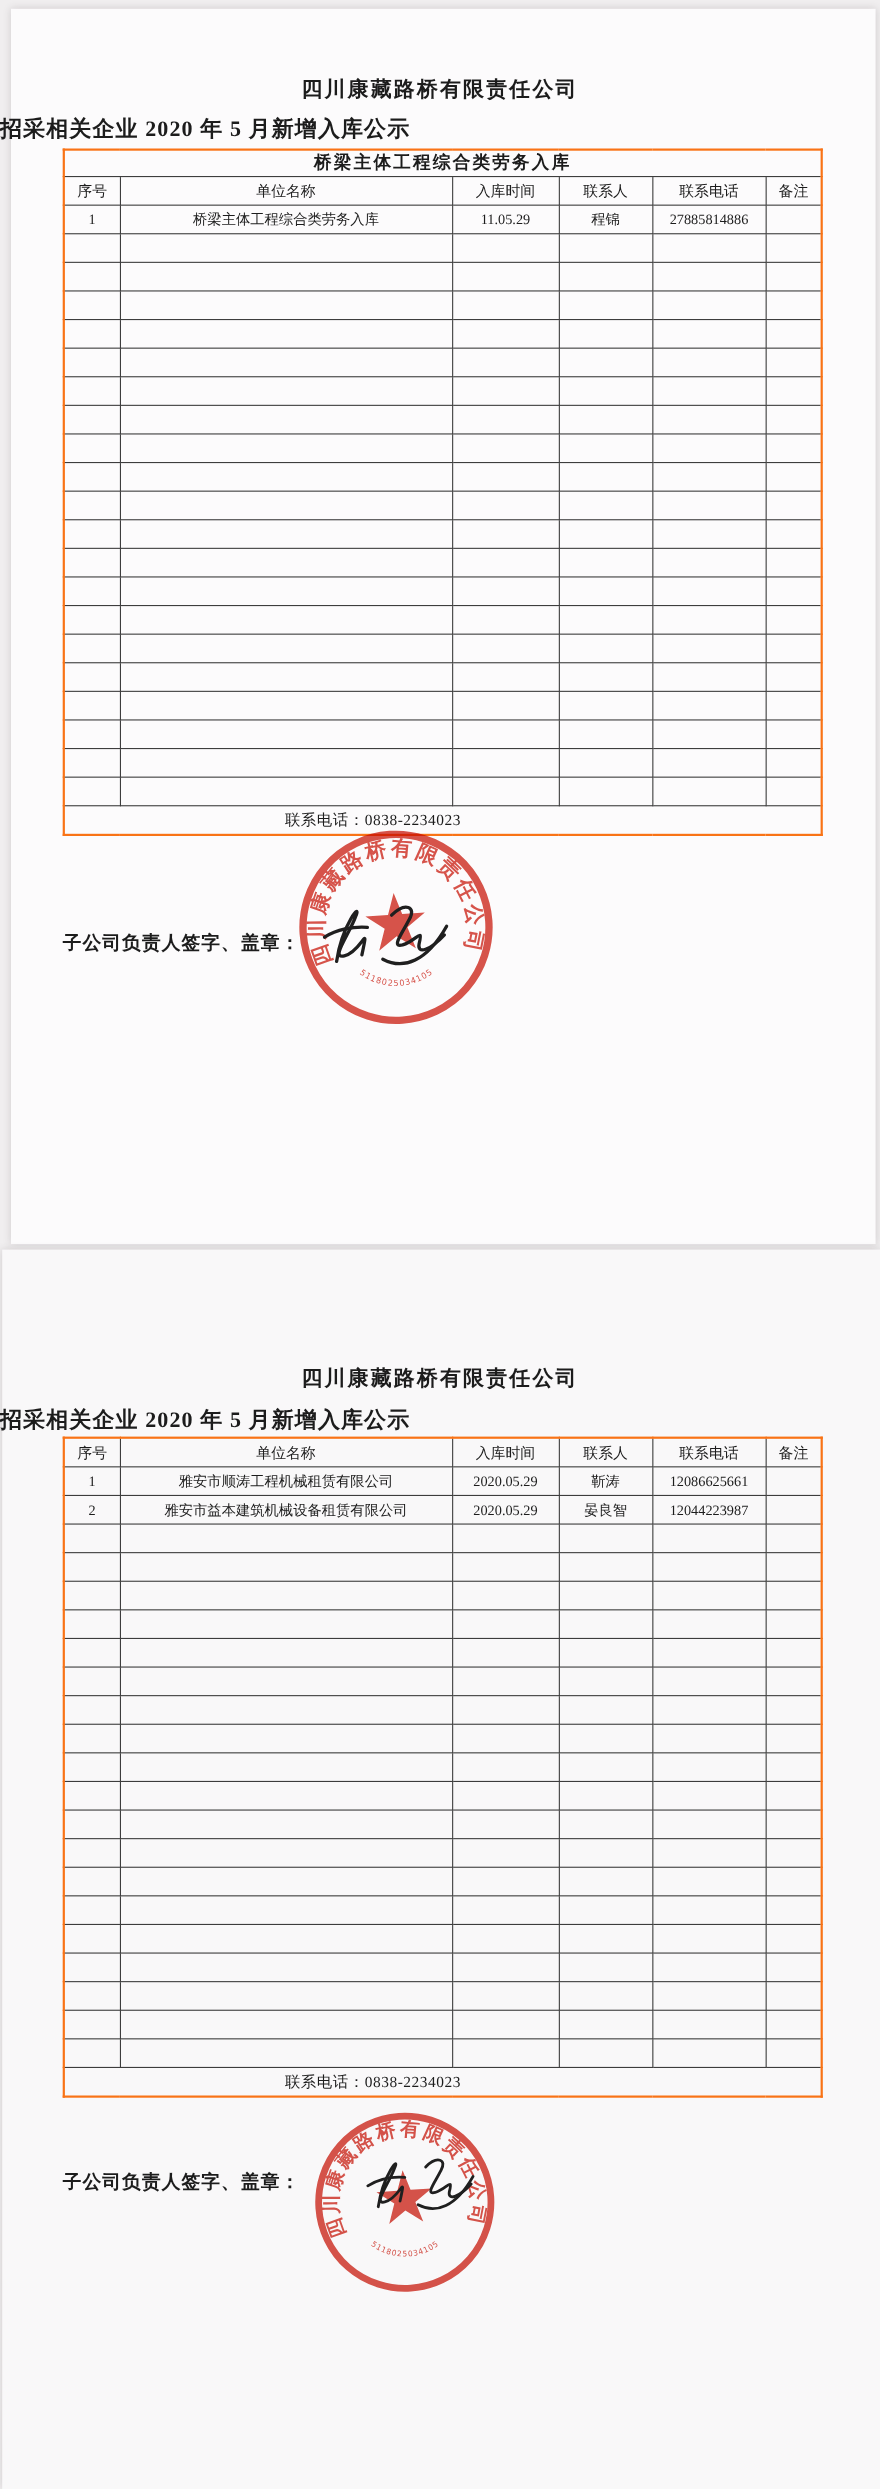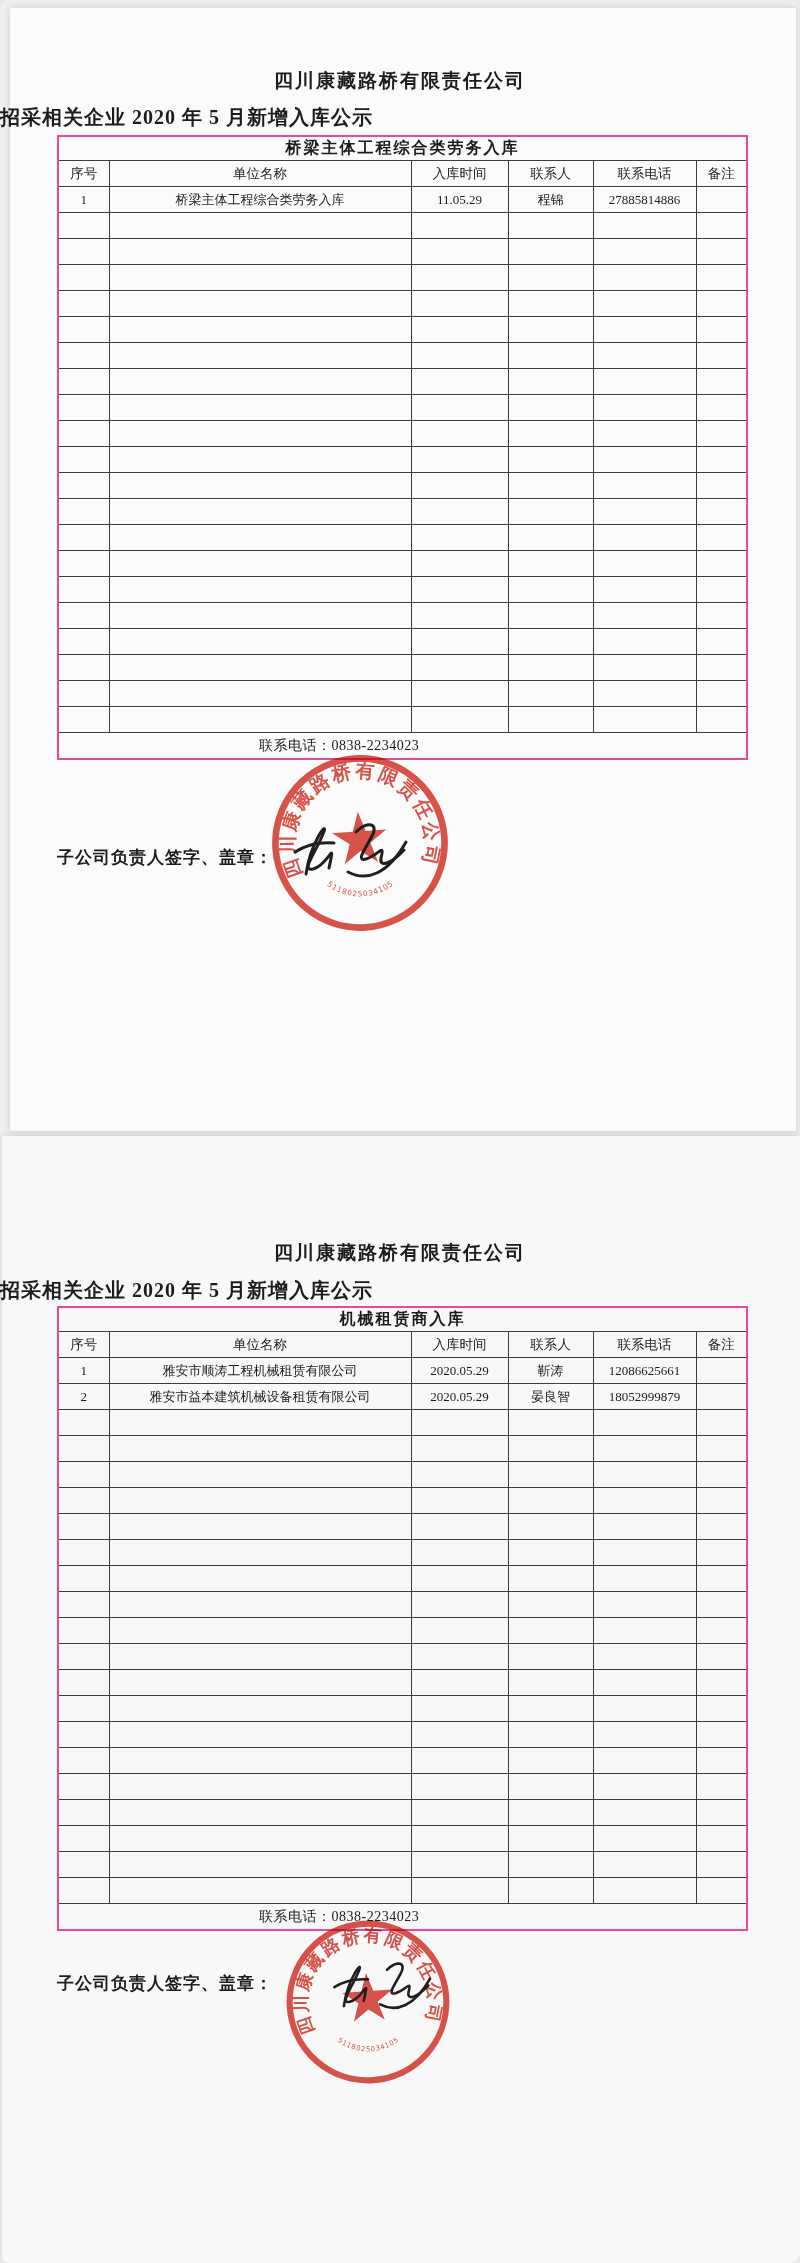--- a/index.html
+++ b/index.html
@@ -1,33 +1,33 @@
 <!DOCTYPE html>
 <html style="--seal: #d6453b;"><head>
 <meta charset="utf-8">
 <style>
   html,body{margin:0;padding:0;background:#e9e7e8;}
   .canvas{
     position:relative;width:800px;height:2263px;margin:0 auto;
     background:#f0eeef;overflow:hidden;
-    font-family:"Liberation Serif","DejaVu Serif",serif;color:#1c1c1c;border-radius:11px;
+    font-family:"Liberation Serif","DejaVu Serif",serif;color:#1c1c1c;
   }
   .page{position:absolute;box-shadow:0 0 7px rgba(60,50,55,.18);}
   .page-1{left:10px;top:8px;width:786px;height:1123px;background:#fcfbfc;}
   .page-2{left:2px;top:1136px;width:798px;height:1127px;background:#f9f8f9;}
   .doc-title{
     position:absolute;left:0;width:800px;text-align:center;
     font-weight:bold;font-size:19px;letter-spacing:2px;
   }
   .doc-subtitle{
     position:absolute;left:0;width:800px;
     font-weight:bold;font-size:20px;letter-spacing:1px;
   }
   .tbl-wrap{position:absolute;left:57px;}
-  table.stable{border-collapse:collapse;table-layout:fixed;width:689px;background:transparent;border:2px solid #ec4899;}
+  table.stable{border-collapse:collapse;table-layout:fixed;width:689px;background:transparent;border:2px solid #f97316;}
   table.stable td{border:1px solid #3d3d3d;height:25px;padding:0 3px;text-align:center;font-size:13px;overflow:hidden;white-space:nowrap;}
   table.stable td.tt{font-size:16px;font-weight:bold;height:23px;letter-spacing:2px;}
   table.stable td.th{font-size:13.5px;font-weight:normal;height:25px;}
   table.stable td.tf{font-size:14px;text-align:left;padding-left:200px;height:25px;letter-spacing:.5px;margin-top:48px;}
   .sig-label{position:absolute;left:57px;font-size:17px;font-weight:bold;letter-spacing:1px;text-align:center;}
   .seal{position:absolute;mix-blend-mode:multiply;opacity:.92;transform:rotate(-4deg);}
   .seal-ring{fill:none;stroke:var(--seal,#d6453b);stroke-width:7;}
   .seal-fill{fill:var(--seal,#d6453b);}
   .seal-text{font-family:"Liberation Serif",serif;font-size:20px;font-weight:bold;fill:var(--seal,#d6453b);letter-spacing:3px;}
   .seal-serial{font-family:"DejaVu Sans",sans-serif;font-size:8px;fill:var(--seal,#d6453b);letter-spacing:1px;}
@@ -273,44 +273,41 @@
         <colgroup>
           <col style="width: 51px;">
           <col style="width: 302px;">
           <col style="width: 97px;">
           <col style="width: 85px;">
           <col style="width: 103px;">
           <col style="width: 51px;">
         </colgroup>
         <tbody>
           <tr>
-            <td colspan="6" class="tt">机械租赁商入库</td>
-          </tr>
-          <tr>
             <td class="th">序号</td>
             <td class="th">单位名称</td>
             <td class="th">入库时间</td>
             <td class="th">联系人</td>
             <td class="th">联系电话</td>
             <td class="th">备注</td>
           </tr>
           <tr>
             <td>1</td>
             <td>雅安市顺涛工程机械租赁有限公司</td>
             <td>2020.05.29</td>
             <td>靳涛</td>
             <td>12086625661</td>
             <td></td>
           </tr>
           <tr>
             <td>2</td>
             <td>雅安市益本建筑机械设备租赁有限公司</td>
             <td>2020.05.29</td>
             <td>晏良智</td>
-            <td>18052999879</td>
+            <td>12044223987</td>
             <td></td>
           </tr>
           <tr>
             <td></td>
             <td></td>
             <td></td>
             <td></td>
             <td></td>
             <td></td>
           </tr>

